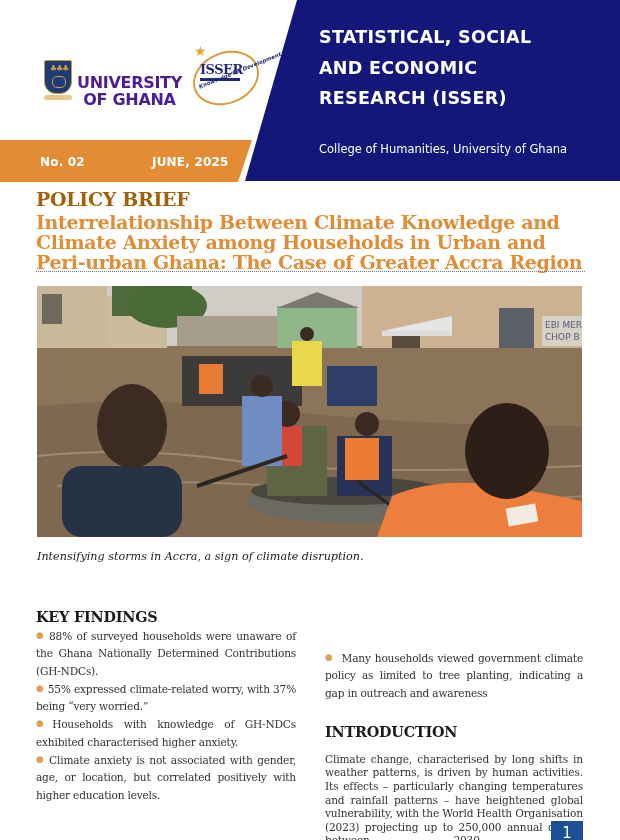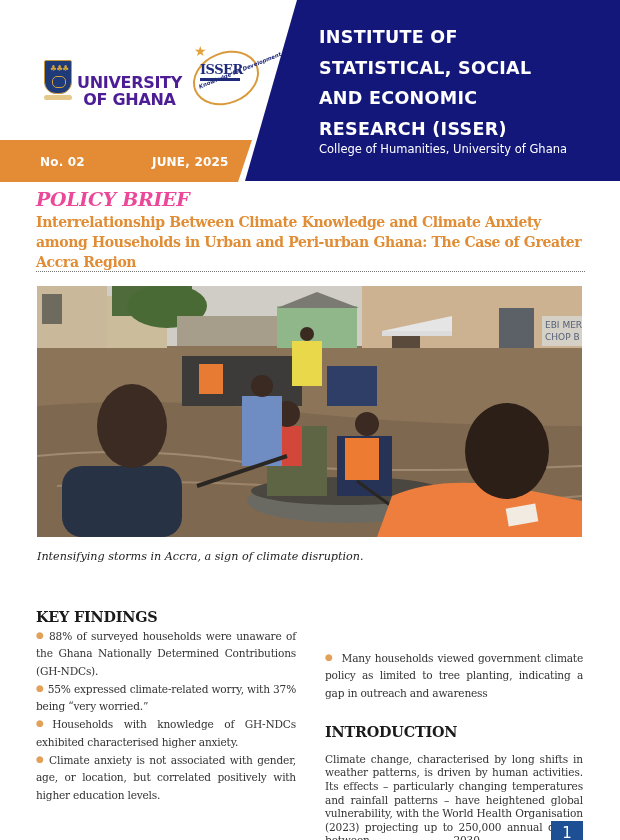--- a/index.html
+++ b/index.html
@@ -66,25 +66,25 @@
   .isser-underline { position: absolute; left: 10px; top: 34px; width: 40px; height: 3px; background: #1f2a7a; }
   .isser-tag {
     position: absolute; left: 8px; top: 40px; color: #1f2a7a; font-size: 5.5px;
     font-family: "DejaVu Sans", sans-serif; font-style: italic; font-weight: bold;
     transform: rotate(-22deg); transform-origin: left top; white-space: nowrap;
   }
 
   
   .policy-brief {
     position: absolute; left: 36px; top: 188px; font-family: "DejaVu Serif", serif;
-    font-weight: bold; font-size: 19px; color: #ec4899; letter-spacing: -0.3px; font-style: italic;
+    font-weight: bold; font-size: 19px; color: #a16207; letter-spacing: -0.3px;
   }
   .brief-title {
     position: absolute; left: 36px; top: 212px; width: 560px; color: #e08d36;
-    font-family: "DejaVu Serif", serif; font-weight: bold; font-size: 14px;
+    font-family: "DejaVu Serif", serif; font-weight: bold; font-size: 19px;
     line-height: 20px; letter-spacing: -0.35px;
   }
   .title-rule {
     position: absolute; left: 36px; top: 271px; width: 549px; height: 0;
     border-top: 1.5px dotted #777;
   }
 
   
   .photo {
     position: absolute; left: 37px; top: 286px; width: 545px; height: 251px; overflow: hidden;
@@ -145,21 +145,20 @@
     <div class="isser-word">ISSER</div>
     <div class="isser-underline"></div>
     <div class="isser-tag">Knowledge for Development</div>
   </div>
 
   <div class="orange-band"></div>
   <div class="band-no">No. 02</div>
   <div class="band-date">JUNE, 2025</div>
 
   <div class="isser-title">
-    <div>INSTITUTE OF</div>
     <div>STATISTICAL, SOCIAL</div>
     <div>AND ECONOMIC</div>
     <div>RESEARCH (ISSER)</div>
   </div>
   <div class="isser-sub">College of Humanities, University of Ghana</div>
 </div>
 
 <div class="policy-brief">POLICY BRIEF</div>
 <div class="brief-title">Interrelationship Between Climate Knowledge and Climate Anxiety among Households in Urban and Peri-urban Ghana: The Case of Greater Accra Region</div>
 <div class="title-rule"></div>

